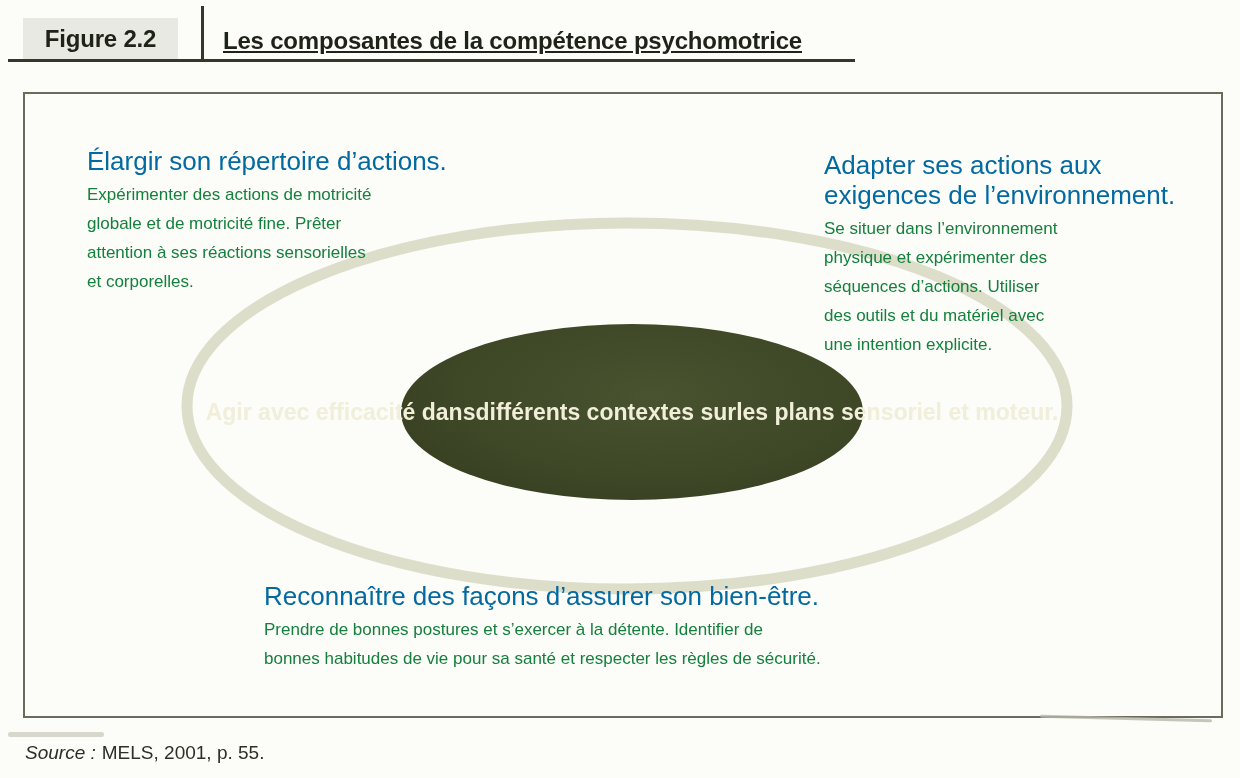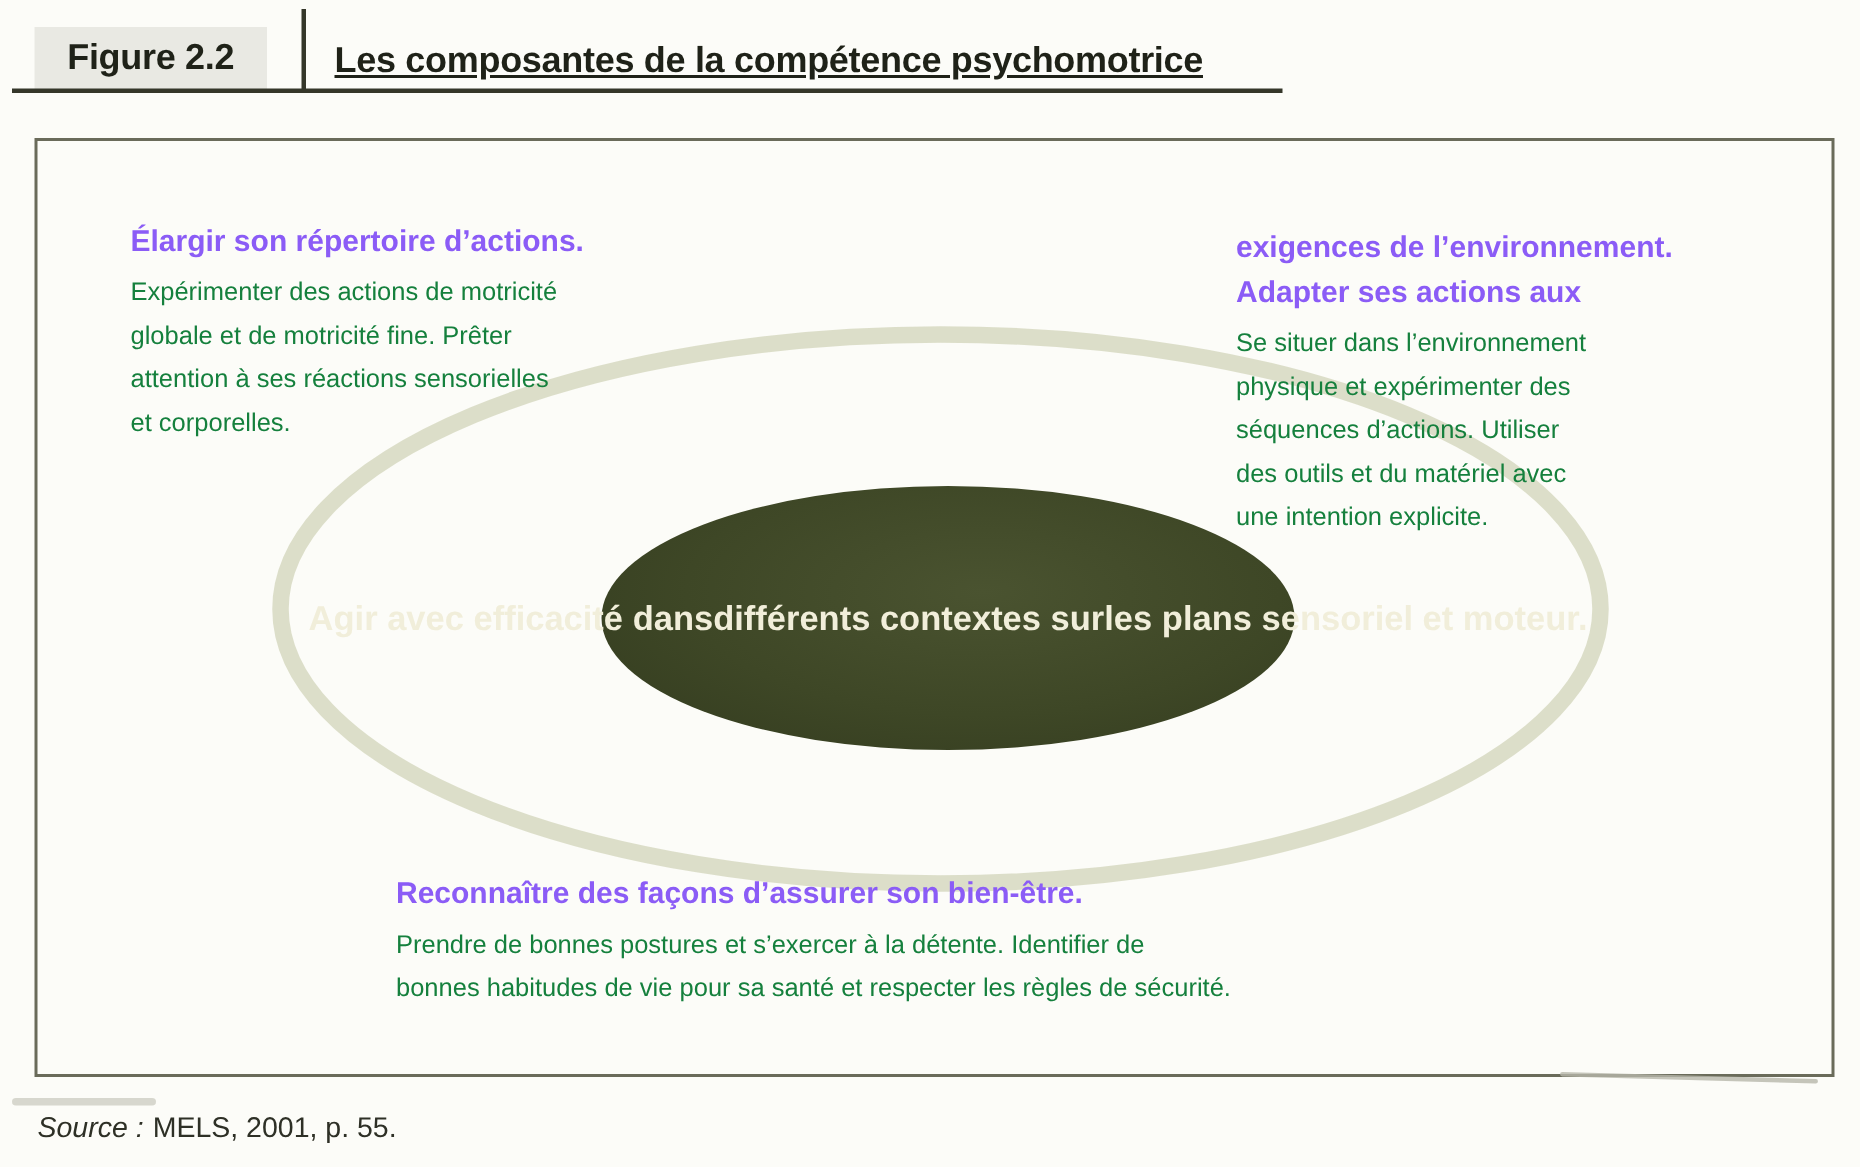--- a/index.html
+++ b/index.html
@@ -53,22 +53,22 @@
     background: radial-gradient(ellipse at 55% 40%, #4a5330 0%, #3e4726 55%, #323a1e 100%);
     display: flex; align-items: center; justify-content: center;
   }
   .center-ellipse .line {
     font-weight: bold; font-size: 23px; line-height: 28px;
     color: #f1eeda; white-space: nowrap;
   }
 
   .text-block { position: absolute; z-index: 3; }
   .text-block .heading {
-    font-weight: bold; font-size: 20px; line-height: 30px;
-    color: #8b5cf6; white-space: nowrap;
+    font-weight: normal; font-size: 26px; line-height: 30px;
+    color: #0369a1; white-space: nowrap;
   }
   .text-block .body { margin-top: 4px; }
   .text-block .body .line {
     font-size: 17px; line-height: 29px;
     color: #15803d; white-space: nowrap;
   }
   .block-elargir  { left: 62px;  top: 52px;  }
   .block-adapter  { left: 799px; top: 56px;  }
   .block-bienetre { left: 239px; top: 487px; }
 
@@ -120,22 +120,22 @@
       <div class="heading">Élargir son répertoire d’actions.</div>
       <div class="body">
         <div class="line">Expérimenter des actions de motricité</div>
         <div class="line">globale et de motricité fine. Prêter</div>
         <div class="line">attention à ses réactions sensorielles</div>
         <div class="line">et corporelles.</div>
       </div>
     </div>
 
     <div class="text-block block-adapter">
+      <div class="heading">Adapter ses actions aux</div>
       <div class="heading">exigences de l’environnement.</div>
-      <div class="heading">Adapter ses actions aux</div>
       <div class="body">
         <div class="line">Se situer dans l’environnement</div>
         <div class="line">physique et expérimenter des</div>
         <div class="line">séquences d’actions. Utiliser</div>
         <div class="line">des outils et du matériel avec</div>
         <div class="line">une intention explicite.</div>
       </div>
     </div>
 
     <div class="text-block block-bienetre">

